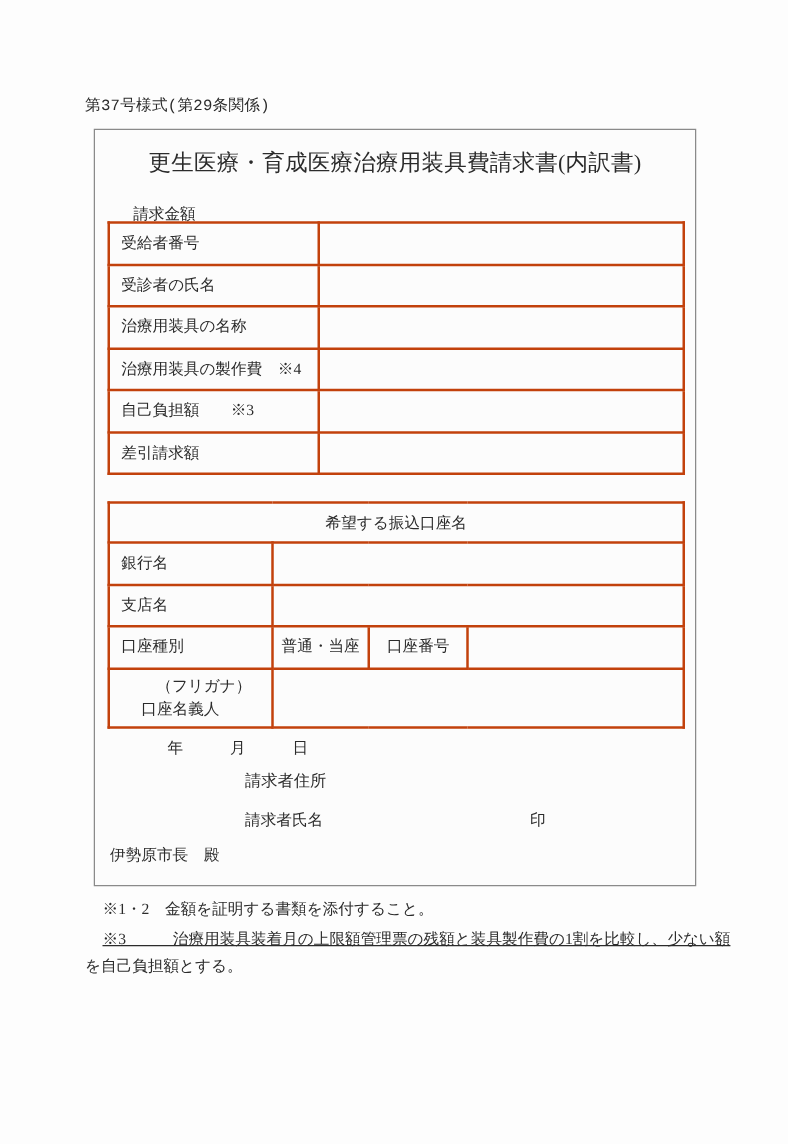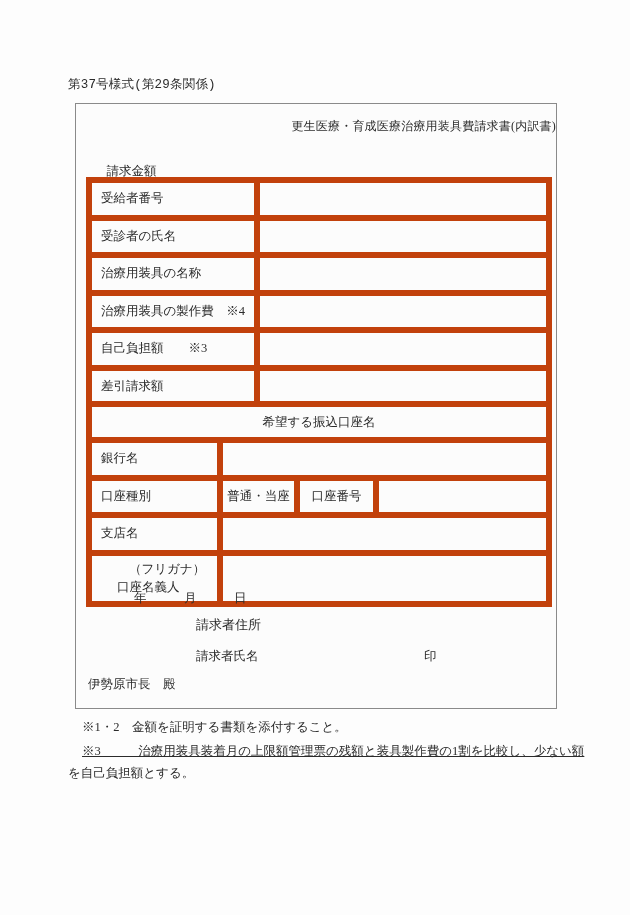--- a/index.html
+++ b/index.html
@@ -38,42 +38,42 @@
     border: 1px solid #8a8a8a;
     background: #fcfcfc;
     box-sizing: border-box;
   }
 
   .doc-title {
     position: absolute;
     left: 0;
     right: 0;
     top: 14px;
-    text-align: right;
-    font-size: 12px;
+    text-align: center;
+    font-size: 18px;
     letter-spacing: 0.2px;
   }
 
   .amount-line {
     position: absolute;
     left: 18px;
     top: 44px;
     font-size: 12.5px;
     white-space: pre;
   }
 
   
   .grid {
     position: absolute;
     border-collapse: collapse;
     table-layout: fixed;
     font-size: 12.5px;
   }
   .grid td {
-    border: 6px solid #c2410c;
+    border: 2px solid #c2410c;
     padding: 0 0 0 9px;
     vertical-align: middle;
     background: #fcfcfc;
   }
   .grid td.blank { padding: 0; }
   .grid td.ctr { text-align: center; padding: 0; }
 
   
   .table-items {
     left: 10px;
@@ -207,28 +207,28 @@
     </colgroup>
     <tbody>
       <tr>
         <td class="section-head" colspan="4">希望する振込口座名</td>
       </tr>
       <tr>
         <td>銀行名</td>
         <td class="blank" colspan="3"></td>
       </tr>
       <tr>
+        <td>支店名</td>
+        <td class="blank" colspan="3"></td>
+      </tr>
+      <tr>
         <td>口座種別</td>
         <td class="ctr">普通・当座</td>
         <td class="ctr">口座番号</td>
         <td class="blank"></td>
-      </tr>
-      <tr>
-        <td>支店名</td>
-        <td class="blank" colspan="3"></td>
       </tr>
       <tr>
         <td class="name-cell">
           <span class="furi">（フリガナ）</span>
           <span>口座名義人</span>
         </td>
         <td class="blank" colspan="3"></td>
       </tr>
     </tbody>
   </table>

